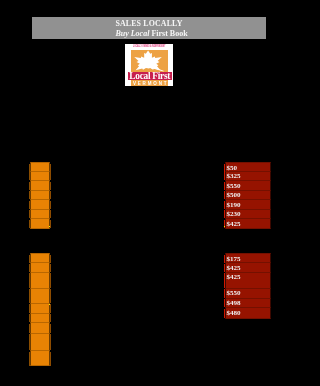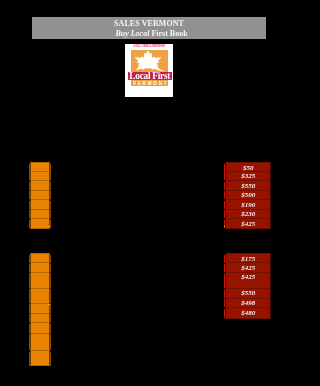--- a/index.html
+++ b/index.html
@@ -10,21 +10,21 @@
   
   .hdrband{position:absolute;left:32px;top:17px;width:234px;height:21.5px;background:#919191;}
   .hdr-title{position:absolute;left:0;top:1.5px;width:234px;text-align:center;
              font-weight:bold;font-size:7.9px;letter-spacing:.15px;color:#f6f6f6;
              line-height:9px;}
   .hdr-sub{position:absolute;left:2.5px;top:11.5px;width:234px;text-align:center;
            font-weight:bold;font-size:8px;color:#f6f6f6;line-height:9px;}
   .hdr-sub .it{font-style:italic;}
 
   
-  .logo{position:absolute;left:124.8px;top:43.6px;width:48.4px;height:53px;background:#fff;}
+  .logo{position:absolute;left:124.8px;top:43.6px;width:48.4px;height:42px;background:#fff;}
   .logo-tag{position:absolute;left:0;top:0.35px;width:260.2px;height:12px;
             color:#dc3f7e;font-family:"Liberation Sans","DejaVu Sans",sans-serif;
             font-weight:bold;font-size:10.5px;line-height:11.2px;text-align:center;
             letter-spacing:-0.25px;white-space:nowrap;overflow:hidden;
             transform:scale(0.186,0.30);transform-origin:0 0;}
   .logo-sq{position:absolute;left:6.2px;top:6.7px;width:37.5px;height:35.4px;background:#eda244;}
   .logo-leaf{position:absolute;left:6.2px;top:6.7px;width:37.5px;height:35.4px;}
   .logo-band{position:absolute;left:3.2px;top:28.9px;width:43.6px;height:7.2px;background:#c71f4e;}
   .logo-name{position:absolute;left:0;top:-0.6px;width:43.6px;height:8.7px;color:#fff;
              font-weight:bold;font-size:9.3px;line-height:9.6px;text-align:center;
@@ -44,31 +44,31 @@
 
   
   .ptable{position:absolute;left:223.7px;}
   .reqstripe{position:absolute;left:-2.8px;top:0;width:1.7px;background:#d01800;}
   .fstripe{position:absolute;left:-1.9px;top:0;width:1px;background:#8a4d00;}
   .fstripe-r{position:absolute;right:-2.3px;top:0;width:1.1px;background:#8e4c00;}
   .ydot{position:absolute;width:1.5px;height:1.5px;}
   .pcell{position:relative;background:#961300;width:45.7px;margin-left:1.8px;
          border-left:1px solid #3b0800;border-right:1px solid #3b0800;
          border-bottom:1px solid #741000;
-         color:#efefef;font-weight:bold;font-size:7.05px;text-align:center;font-style:italic;}
+         color:#efefef;font-weight:bold;font-size:7.05px;text-align:left;}
   .pcell.first{border-top:1px solid #741000;}
   .pcell span{position:absolute;left:0;right:0;top:0.65px;line-height:8px;}
 </style>
 </head>
 <body>
 
 <div class="page">
 
   <div class="hdrband">
-    <div class="hdr-title">SALES VERMONT</div>
+    <div class="hdr-title">SALES LOCALLY</div>
     <div class="hdr-sub"><span class="it">Buy Local</span><span> First Book</span></div>
   </div>
 
   <div class="logo">
     <div class="logo-tag">LOCALLY OWNED &amp; INDEPENDENT</div>
     <div class="logo-sq"></div>
     <svg class="logo-leaf" viewBox="0 0 100 100" preserveAspectRatio="none">
       <path d="M45.47 1.69 L51.38 10.39 L55.82 8.19 L55.78 21.81 L63.86 18.23 L64.61 22.75 L82.13 19.52 L70.91 31.23 L76.22 33.57 L67.3 39.18 L72.99 43.35 L69.42 46.26 L78.8 57.06 L60.91 52.44 L58.99 55.77 L51.03 51 L47.65 52.55 L39.9 51 L31.94 55.77 L30.03 52.44 L12.13 57.06 L21.52 46.26 L17.94 43.35 L23.63 39.18 L14.71 33.57 L20.02 31.23 L8.8 19.52 L26.32 22.75 L27.07 18.23 L35.16 21.81 L35.11 8.19 L39.55 10.39 L45.47 1.69 Z" fill="#ffffff"></path>
       <path d="M53.33 46.05 L86.93 58.47 L86.93 60.73 L53.33 50.56 Z" fill="#ffffff"></path>
     </svg>

